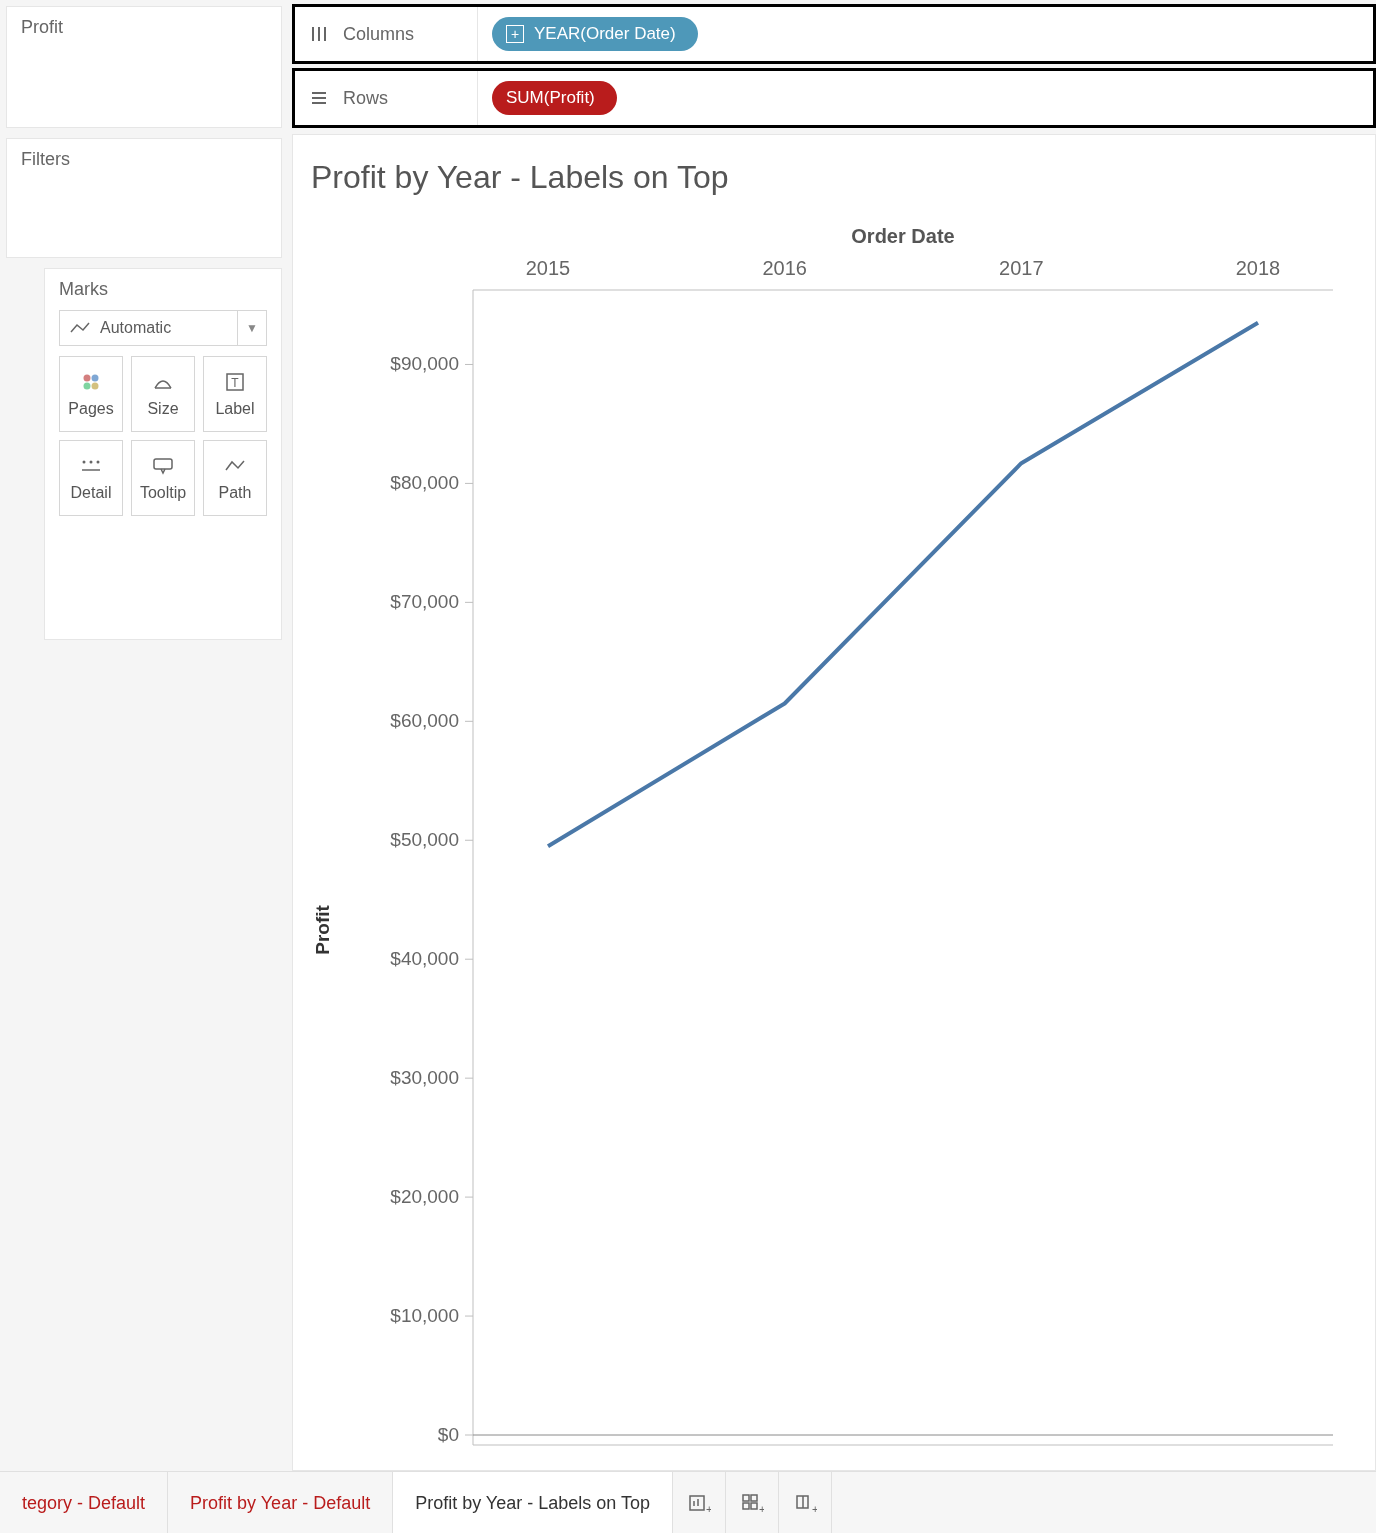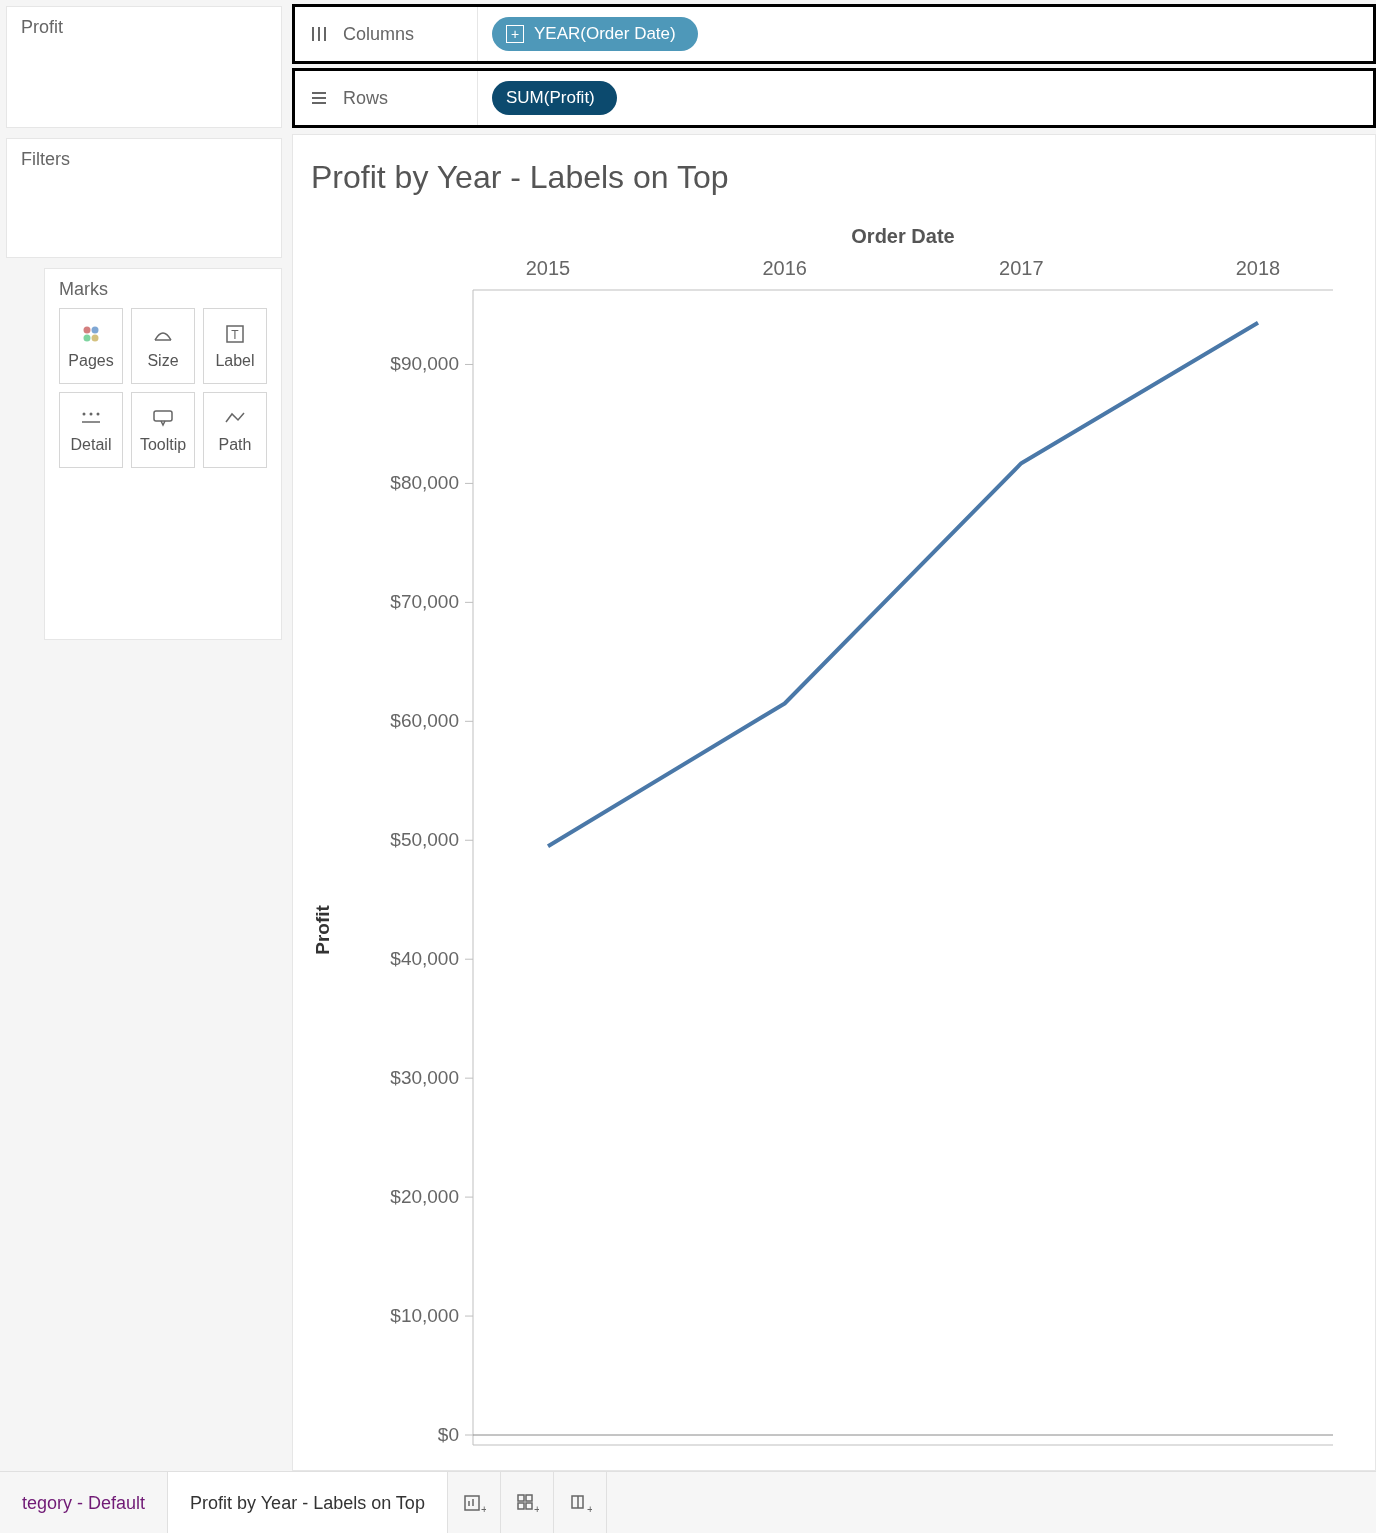--- a/index.html
+++ b/index.html
@@ -121,21 +121,21 @@
   align-items: center;
   height: 34px;
   border-radius: 17px;
   color: #fff;
   font-size: 17px;
   padding: 0 22px 0 14px;
   margin-left: 14px;
   gap: 10px;
 }
 .pill-blue { background: #4e98b9; }
-.pill-green { background: #0c4a6e; }
+.pill-green { background: #b91c1c; }
 .pill .plus {
   width: 16px;
   height: 16px;
   border: 1.5px solid #fff;
   display: inline-flex;
   align-items: center;
   justify-content: center;
   font-size: 14px;
   line-height: 1;
 }
@@ -159,21 +159,21 @@
   background: #f6f6f6;
   border-top: 1px solid #e0e0e0;
   display: flex;
   align-items: stretch;
 }
 .tab {
   padding: 0 22px;
   display: flex;
   align-items: center;
   font-size: 18px;
-  color: #701a75;
+  color: #b91c1c;
   border-right: 1px solid #e0e0e0;
   white-space: nowrap;
 }
 .tab.active {
   background: #fff;
   color: #333;
 }
 .tab-btn {
   width: 52px;
   display: flex;
@@ -189,20 +189,31 @@
 <div class="workspace">
   <div class="left-panel">
     <div class="card pages-card">
       <div class="card-title">Profit</div>
     </div>
     <div class="card filters-card">
       <div class="card-title">Filters</div>
     </div>
     <div class="card marks-card">
       <div class="card-title">Marks</div>
+      <div class="marks-type">
+        <div class="marks-type-main">
+          <span>
+            <svg width="20" height="14">
+                <path d="M1 11 L7 4 L13 9 L19 2" stroke="#666" stroke-width="1.5" fill="none"></path>
+              </svg>
+          </span>
+          <span>Automatic</span>
+        </div>
+        <div class="marks-type-caret">▼</div>
+      </div>
       <div class="marks-grid">
         <div class="marks-btn">
           <span class="ico">
             <svg width="22" height="22">
                 <circle cx="7" cy="7" r="3.5" fill="#d47f7f"></circle>
                 <circle cx="15" cy="7" r="3.5" fill="#7fa7d4"></circle>
                 <circle cx="7" cy="15" r="3.5" fill="#7fd4a0"></circle>
                 <circle cx="15" cy="15" r="3.5" fill="#d4c17f"></circle>
               </svg>
           </span>
@@ -323,20 +334,23 @@
           <path d="M255 711.2105263157895 L491.66666666666663 568.4736842105262 L728.3333333333333 328.20000000000005 L965 187.84210526315792 " stroke="#4a78a8" stroke-width="4" fill="none" stroke-linejoin="round"></path>
         </svg>
     </div>
   </div>
 </div>
 
 <div class="tabs-bar">
   <div class="tab">
       <span>tegory - Default</span>
     </div>
+  <div class="tab">
+      <span>Profit by Year - Default</span>
+    </div>
   <div class="tab active">
       <span>Profit by Year - Labels on Top</span>
     </div>
   <div class="tab-btn">
     <svg width="24" height="24">
         <rect x="3" y="5" width="14" height="14" stroke="#666" stroke-width="1.5" fill="none"></rect>
         <line x1="7" y1="15" x2="7" y2="10" stroke="#666" stroke-width="1.5"></line>
         <line x1="11" y1="15" x2="11" y2="8" stroke="#666" stroke-width="1.5"></line>
         <text x="19" y="22" font-size="11" fill="#666">+</text>
       </svg>

